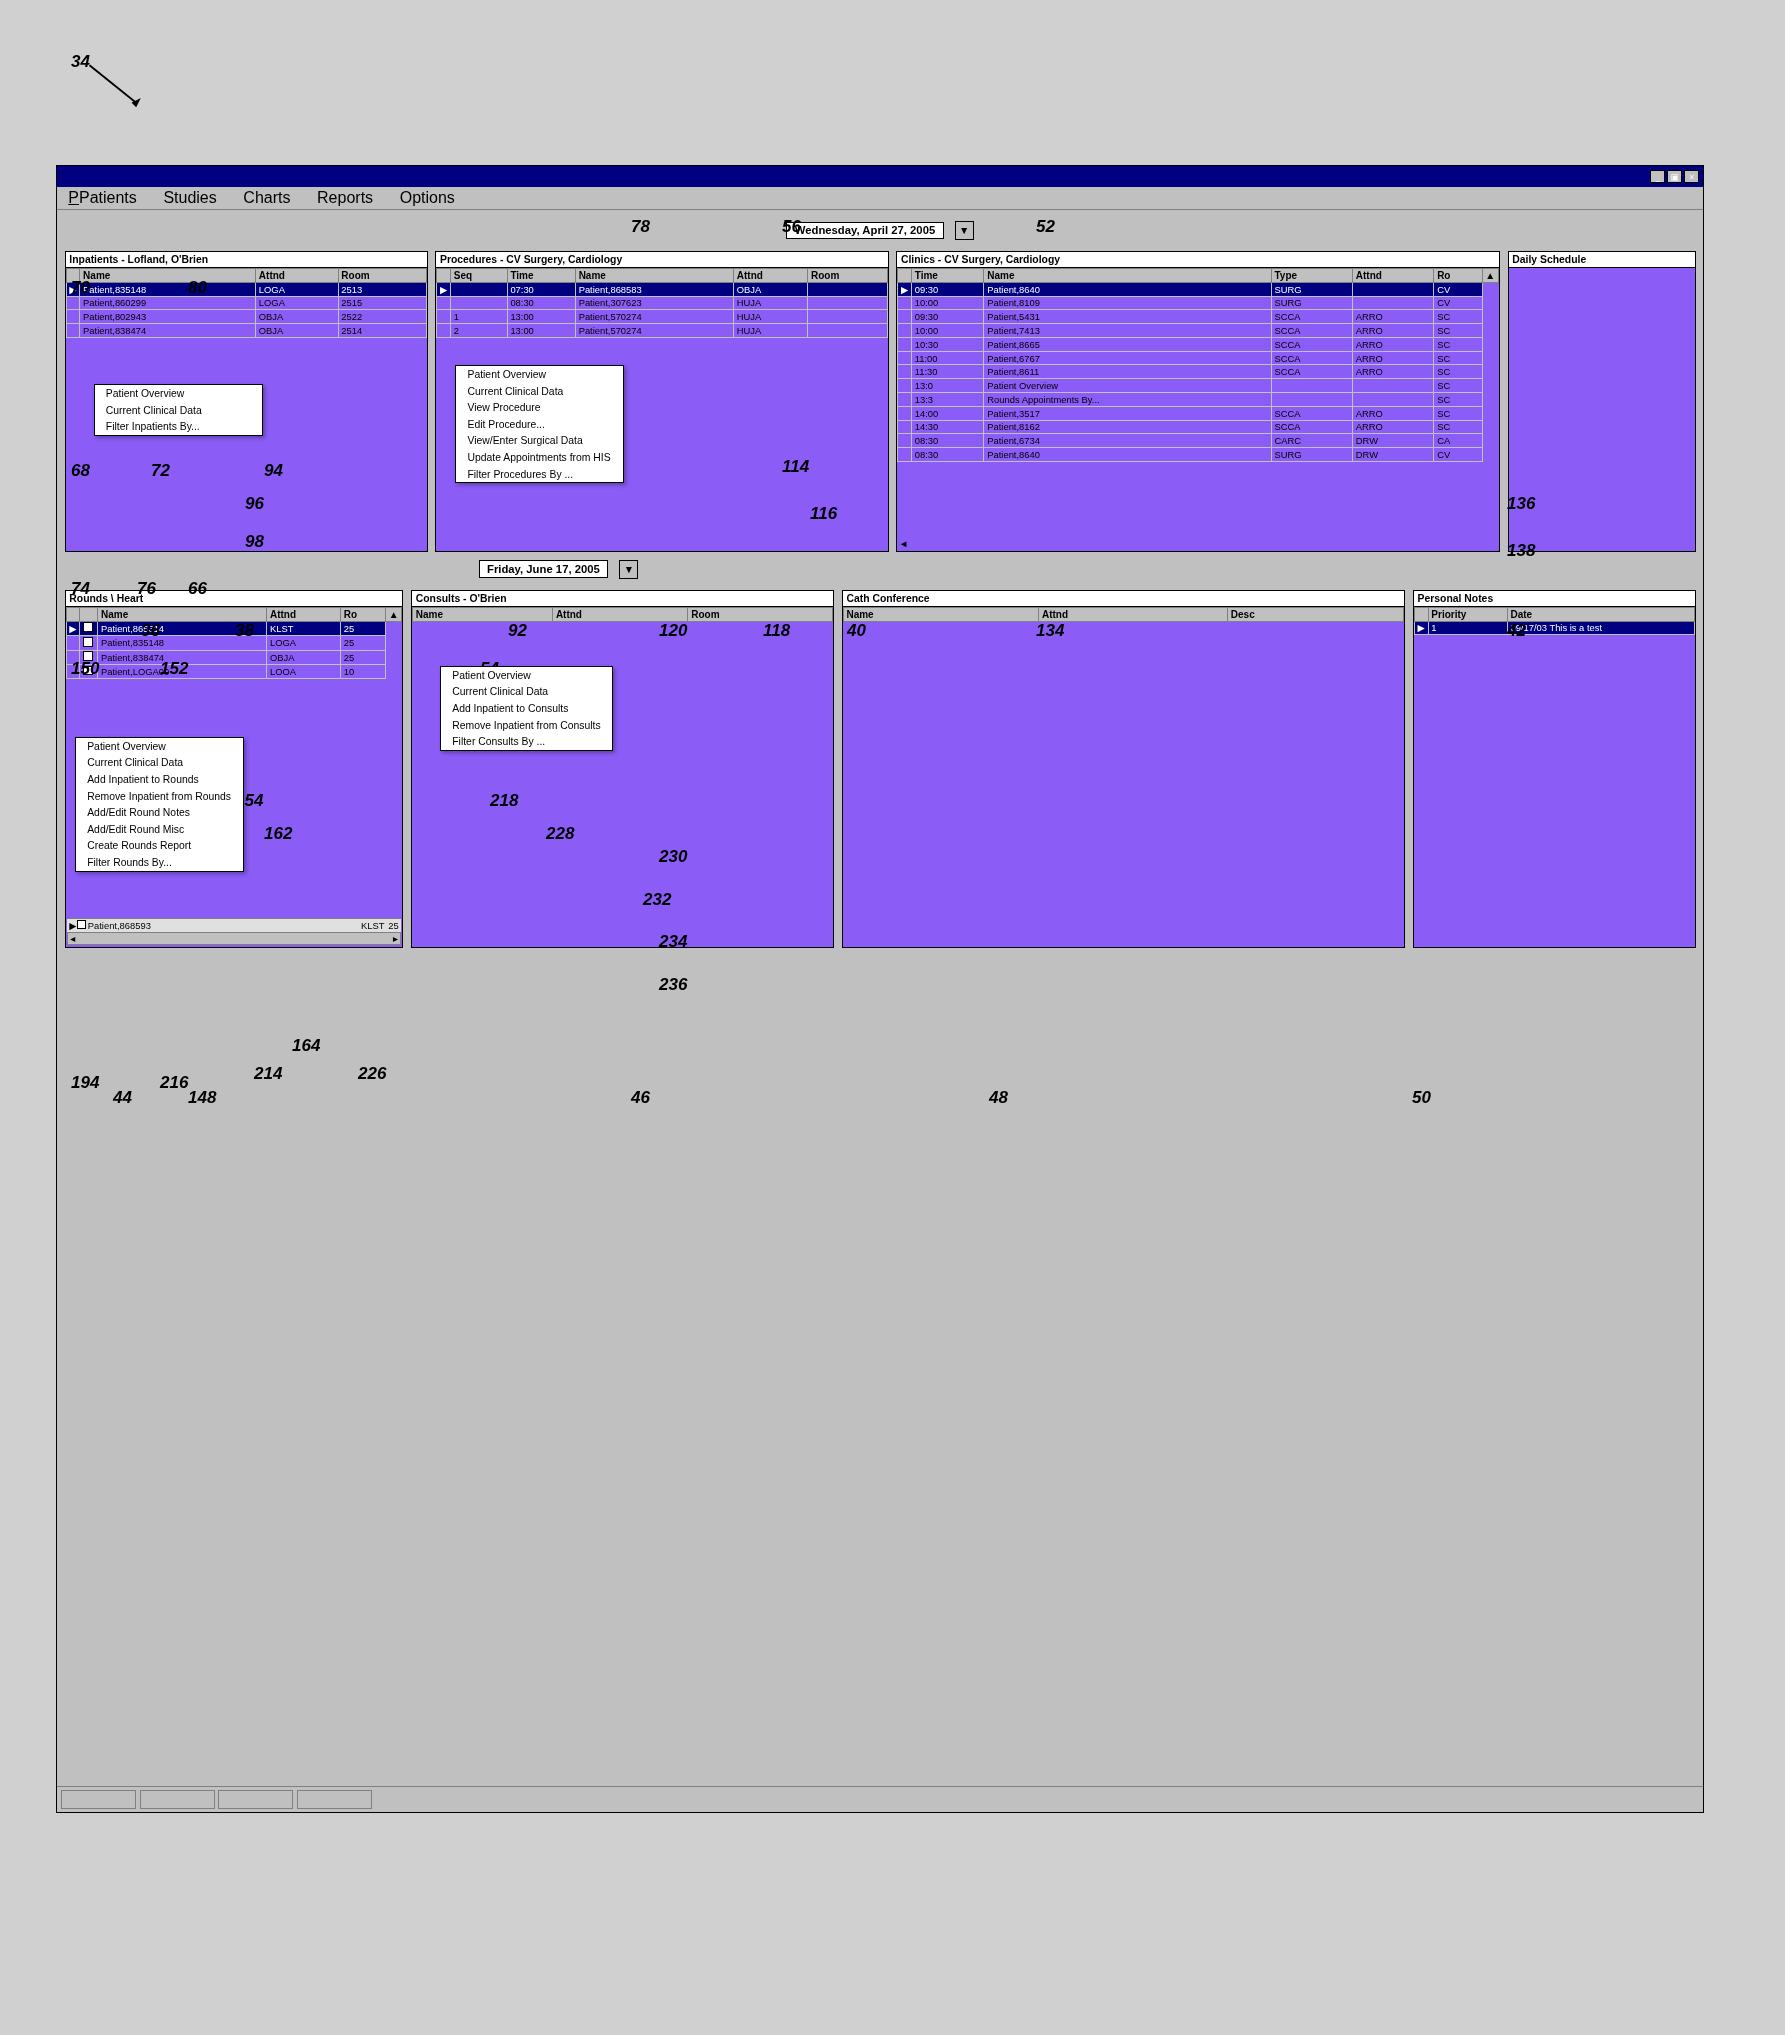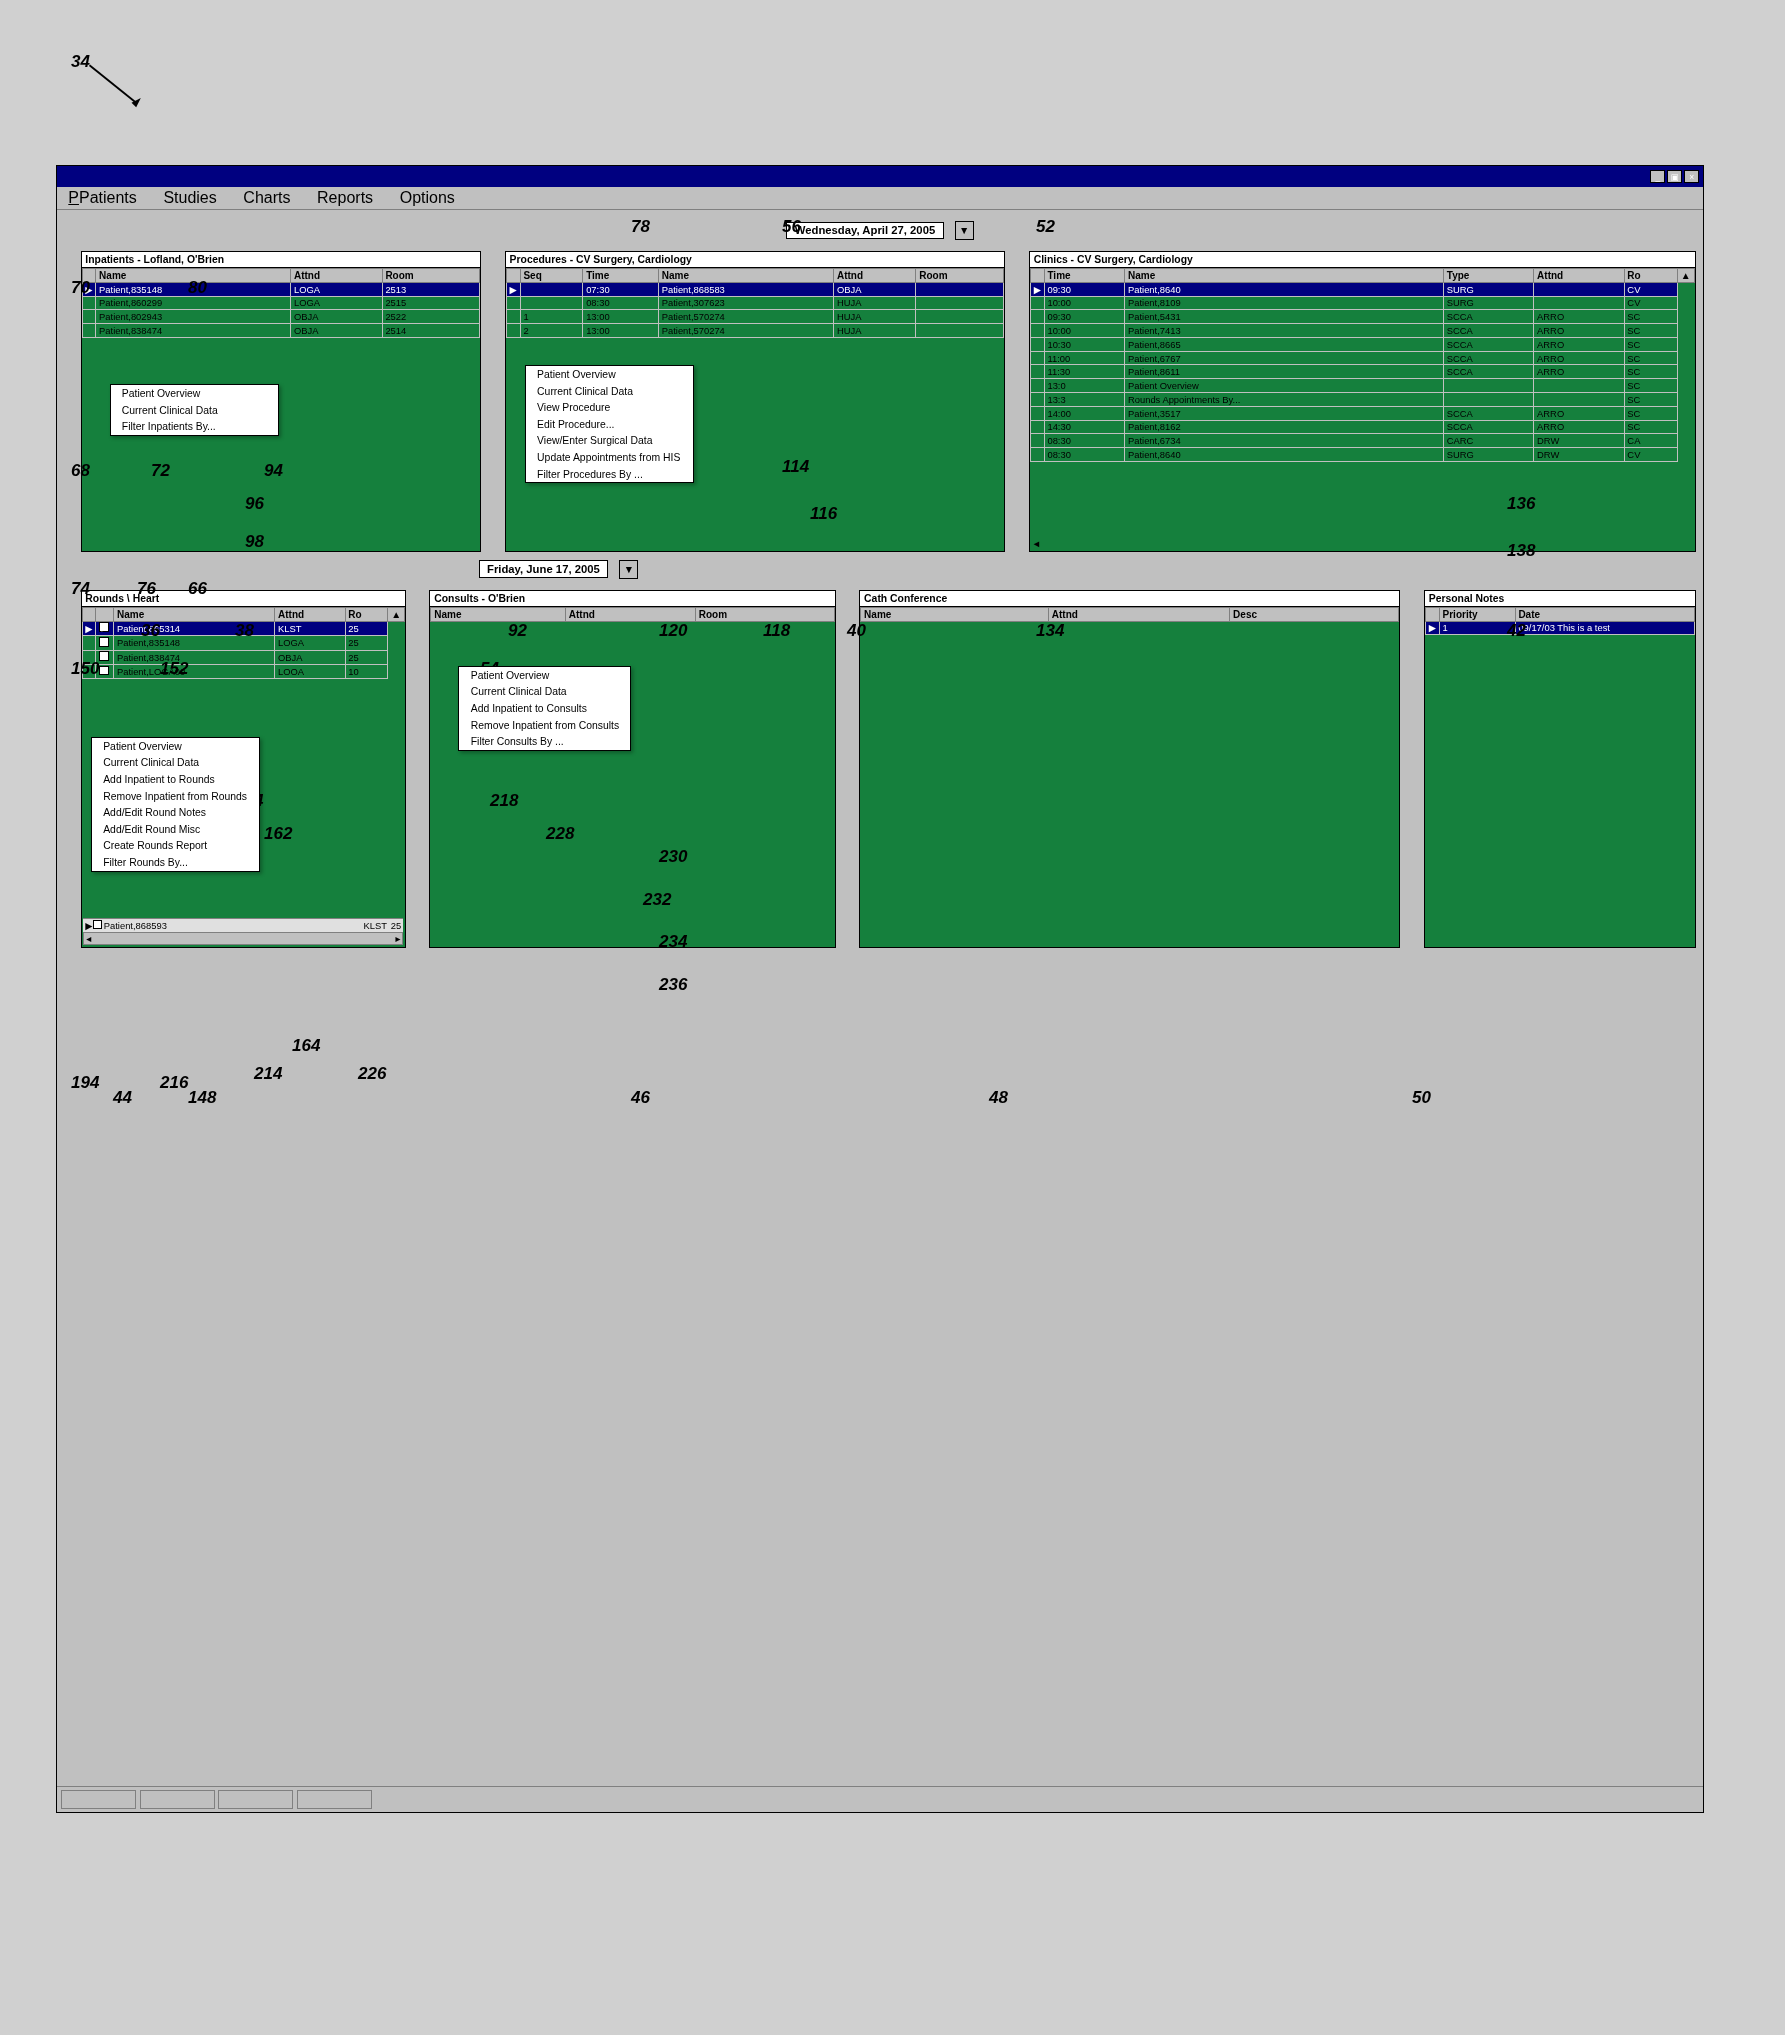--- a/index.html
+++ b/index.html
@@ -111,25 +111,24 @@
       cursor: pointer;
     }
 
     
     .panel-row {
       display: flex;
       gap: 7.5px;
     }
 
     .panel {
-      background: #15803d;
+      background: #8b5cf6;
       border: 1.9px solid #000;
       flex: 1;
       position: relative;
-      margin-left: 16px;
     }
 
     .panel-title {
       background: #fff;
       border-bottom: 0.9px solid #000;
       padding: 1.9px 3.8px;
       font-size: 10.4px;
       font-weight: bold;
     }
 
@@ -486,20 +485,23 @@
               <td>SURG</td>
               <td>DRW</td>
               <td>CV</td>
             </tr>
           </tbody>
         </table>
 
         <div style="position:absolute;bottom:1.9px;left:1.9px;font-size:9.4px;">◄</div>
       </div>
 
+      <div class="panel daily-schedule-panel" style="min-width:151px;">
+        <div class="panel-title">Daily Schedule</div>
+      </div>
 
     </div>
 
     <div class="date-header" style="justify-content:flex-start; margin-left:414px;">
       <div class="date-display">Friday,    June 17, 2005</div>
       <div class="date-dropdown">▼</div>
     </div>
 
     <div class="panel-row" style="position:relative; min-height:358px;">
 

